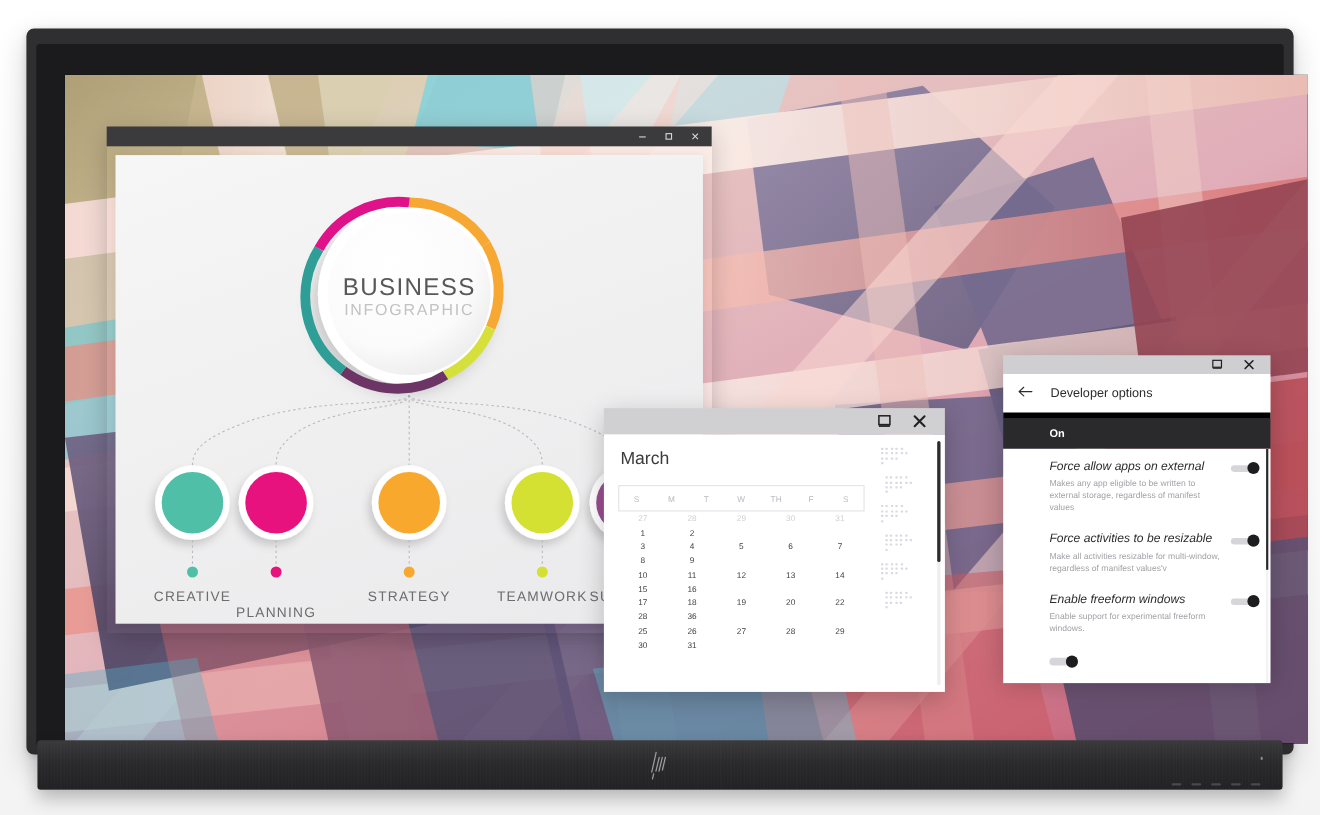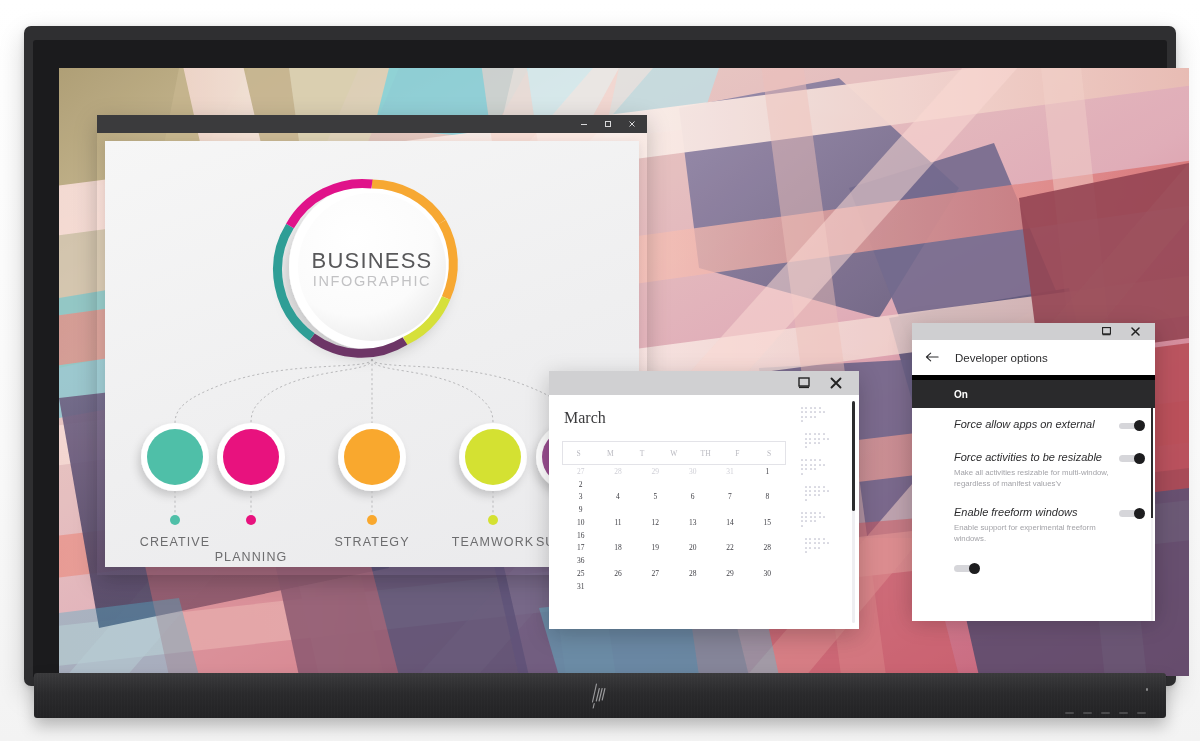--- a/index.html
+++ b/index.html
@@ -77,31 +77,31 @@
     position:absolute;font-size:12.5px;letter-spacing:1.1px;color:#6d6d6f;
     text-align:center;white-space:nowrap;transform:translateX(-50%);
   }
 
   
   #win-cal{left:490px;top:303px;width:310px;height:258px;}
   #cal-title{
     height:24px;background:#d0d0d2;display:flex;align-items:center;
     justify-content:flex-end;gap:10px;padding-right:12px;
   }
-  #cal-body{position:relative;background:#ffffff;height:234px;overflow:hidden;font-family:Liberation Serif, serif;}
+  #cal-body{position:relative;background:#ffffff;height:234px;overflow:hidden;}
   #cal-month{
     position:absolute;left:15px;top:14px;font-size:16px;color:#3b3b3d;font-weight:400;
   }
   #cal-grid{position:absolute;left:13px;top:46px;width:224px;}
   #cal-head{
     display:grid;grid-template-columns:repeat(7,1fr);
     border:1px solid #e3e3e8;height:22px;align-items:center;
   }
   #cal-head div{font-size:7.5px;color:#b9b9c0;text-align:center;letter-spacing:.3px;}
-  .cal-row{display:grid;grid-template-columns:repeat(6,1fr);height:25.5px;align-items:center;}
+  .cal-row{display:grid;grid-template-columns:repeat(5,1fr);height:25.5px;align-items:center;}
   .cal-row div{font-size:7.5px;text-align:center;color:#3e3e44;}
   .cal-row div.muted{color:#cfcfd6;}
   #cal-dots{position:absolute;right:14px;top:12px;width:44px;}
   .dotblock{margin-bottom:11px;}
   .dotline{display:flex;gap:2.4px;margin-bottom:2.4px;}
   .dotline i{display:block;width:2px;height:2px;background:#d9d9e2;border-radius:.5px;}
   #cal-scroll{position:absolute;right:4px;top:6px;width:3px;height:110px;background:#2c2c2e;border-radius:2px;}
   #cal-scrolltrack{position:absolute;right:4px;top:6px;width:3px;height:222px;background:#eeeef1;border-radius:2px;}
 
   
@@ -664,20 +664,21 @@
 
         <div id="dev-onbar">
           <span>On</span>
         </div>
 
         <div id="dev-list">
           <div id="dev-items">
               <div class="dev-item">
                 <div class="txt">
                   <div class="t1">Force allow apps on external</div>
+                  <div class="t2">Makes any app eligible to be written to external storage, regardless of manifest values</div>
                 </div>
                 <div class="toggle">
                   <div class="track"></div>
                   <div class="knob"></div>
                 </div>
               </div>
               <div class="dev-item">
                 <div class="txt">
                   <div class="t1">Force activities to be resizable</div>
                   <div class="t2">Make all activities resizable for multi-window, regardless of manifest values'v</div>

